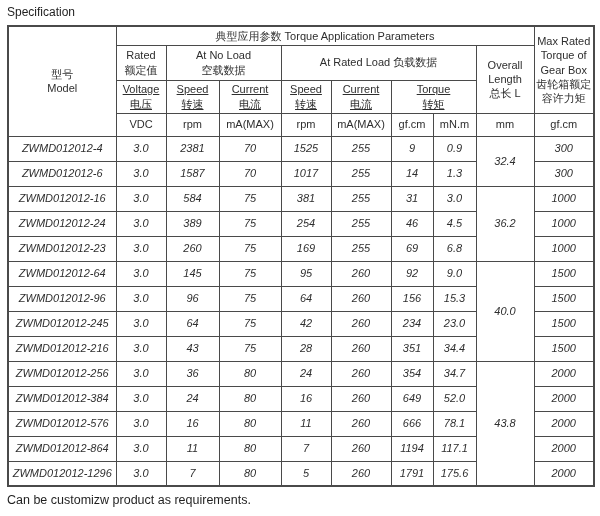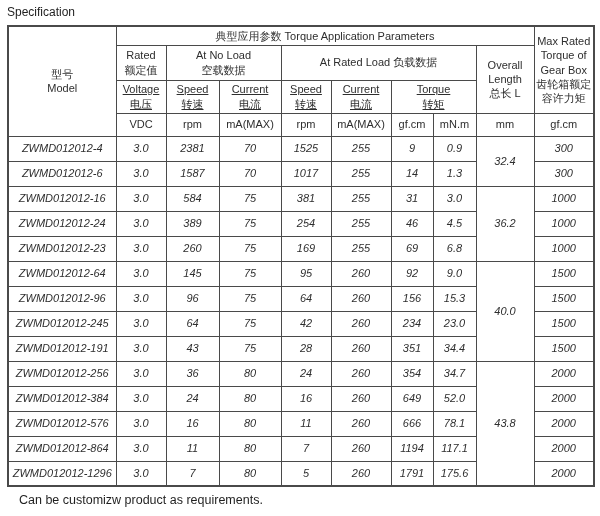--- a/index.html
+++ b/index.html
@@ -36,21 +36,21 @@
     line-height: 1.3;
     white-space: pre-line;
     overflow: hidden;
   }
   tr.hrow1 { height: 19px; }
   tr.hrow2 { height: 35px; }
   tr.hrow3 { height: 33px; text-decoration: underline; }
   tr.hrow4 { height: 23px; }
   tbody tr { height: 25px; font-style: italic; }
   .footer-note {
-    margin: 6px 0 0 19px;
+    margin: 6px 0 0 7px;
     font-size: 12.5px;
     color: #1f1f1f;
   }
 </style>
 </head>
 <body>
 
 <div class="page">
 
   <div class="page-title">Specification</div>
@@ -201,21 +201,21 @@
           <td>3.0</td>
           <td>64</td>
           <td>75</td>
           <td>42</td>
           <td>260</td>
           <td>234</td>
           <td>23.0</td>
           <td>1500</td>
         </tr>
         <tr>
-          <td>ZWMD012012-191</td>
+          <td>ZWMD012012-216</td>
           <td>3.0</td>
           <td>43</td>
           <td>75</td>
           <td>28</td>
           <td>260</td>
           <td>351</td>
           <td>34.4</td>
           <td>1500</td>
         </tr>
         <tr>

